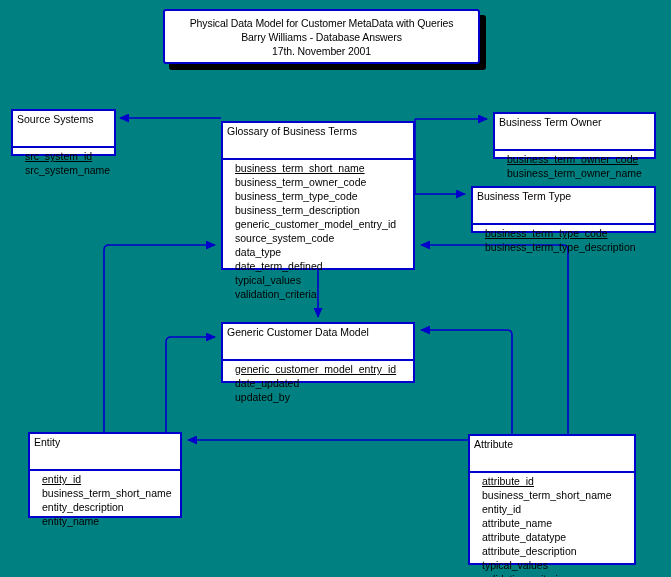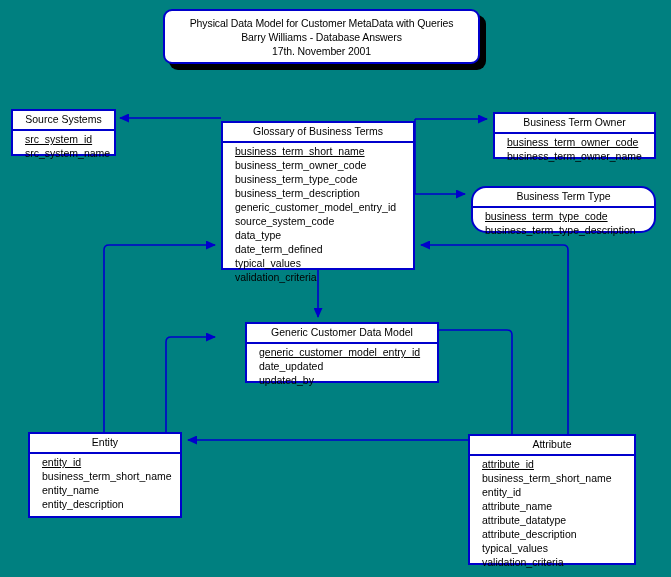--- a/index.html
+++ b/index.html
@@ -30,21 +30,21 @@
 
   
   .title-box {
     position: absolute;
     left: 163px;
     top: 9px;
     width: 317px;
     height: 55px;
     background: #ffffff;
     border: 2px solid #0000cc;
-    border-radius: 9px;
+    border-radius: 3px;
     box-shadow: 6px 6px 0 0 #000000;
     display: flex;
     flex-direction: column;
     align-items: center;
     justify-content: center;
     box-sizing: border-box;
   }
   .title-line {
     font-size: 10.5px;
     color: #000000;
@@ -55,24 +55,23 @@
 
   
   .tbl {
     position: absolute;
     background: #ffffff;
     border: 2px solid #0000cc;
     box-sizing: border-box;
     z-index: 3;
   }
   .tbl-head {
-    text-align: center;
     font-size: 10.5px;
     color: #000000;
-    padding: 2px 4px 3px 4px;
+    padding: 2px 4px 20px 4px;
     border-bottom: 2px solid #0000cc;
     line-height: 13px;
     white-space: nowrap;
     overflow: hidden;
   }
   .tbl-body {
     padding: 1px 0 2px 0;
   }
   .fld {
     font-size: 10.5px;
@@ -166,42 +165,42 @@
         <div class="fld">validation_criteria</div>
       </div>
     </div>
     <div class="tbl" style="left: 493px; top: 112px; width: 163px; height: 47px;">
       <div class="tbl-head">Business Term Owner</div>
       <div class="tbl-body">
         <div class="fld pk">business_term_owner_code</div>
         <div class="fld">business_term_owner_name</div>
       </div>
     </div>
-    <div class="tbl" style="left: 471px; top: 186px; width: 185px; height: 47px; border-radius: 15px;">
+    <div class="tbl" style="left: 471px; top: 186px; width: 185px; height: 47px;">
       <div class="tbl-head">Business Term Type</div>
       <div class="tbl-body">
         <div class="fld pk">business_term_type_code</div>
         <div class="fld">business_term_type_description</div>
       </div>
     </div>
-    <div class="tbl" style="left: 221px; top: 322px; width: 194px; height: 61px; margin-left: 24px;">
+    <div class="tbl" style="left: 221px; top: 322px; width: 194px; height: 61px;">
       <div class="tbl-head">Generic Customer Data Model</div>
       <div class="tbl-body">
         <div class="fld pk">generic_customer_model_entry_id</div>
         <div class="fld">date_updated</div>
         <div class="fld">updated_by</div>
       </div>
     </div>
     <div class="tbl" style="left: 28px; top: 432px; width: 154px; height: 86px;">
       <div class="tbl-head">Entity</div>
       <div class="tbl-body">
         <div class="fld pk">entity_id</div>
         <div class="fld">business_term_short_name</div>
+        <div class="fld">entity_description</div>
         <div class="fld">entity_name</div>
-        <div class="fld">entity_description</div>
       </div>
     </div>
     <div class="tbl" style="left: 468px; top: 434px; width: 168px; height: 131px;">
       <div class="tbl-head">Attribute</div>
       <div class="tbl-body">
         <div class="fld pk">attribute_id</div>
         <div class="fld">business_term_short_name</div>
         <div class="fld">entity_id</div>
         <div class="fld">attribute_name</div>
         <div class="fld">attribute_datatype</div>

